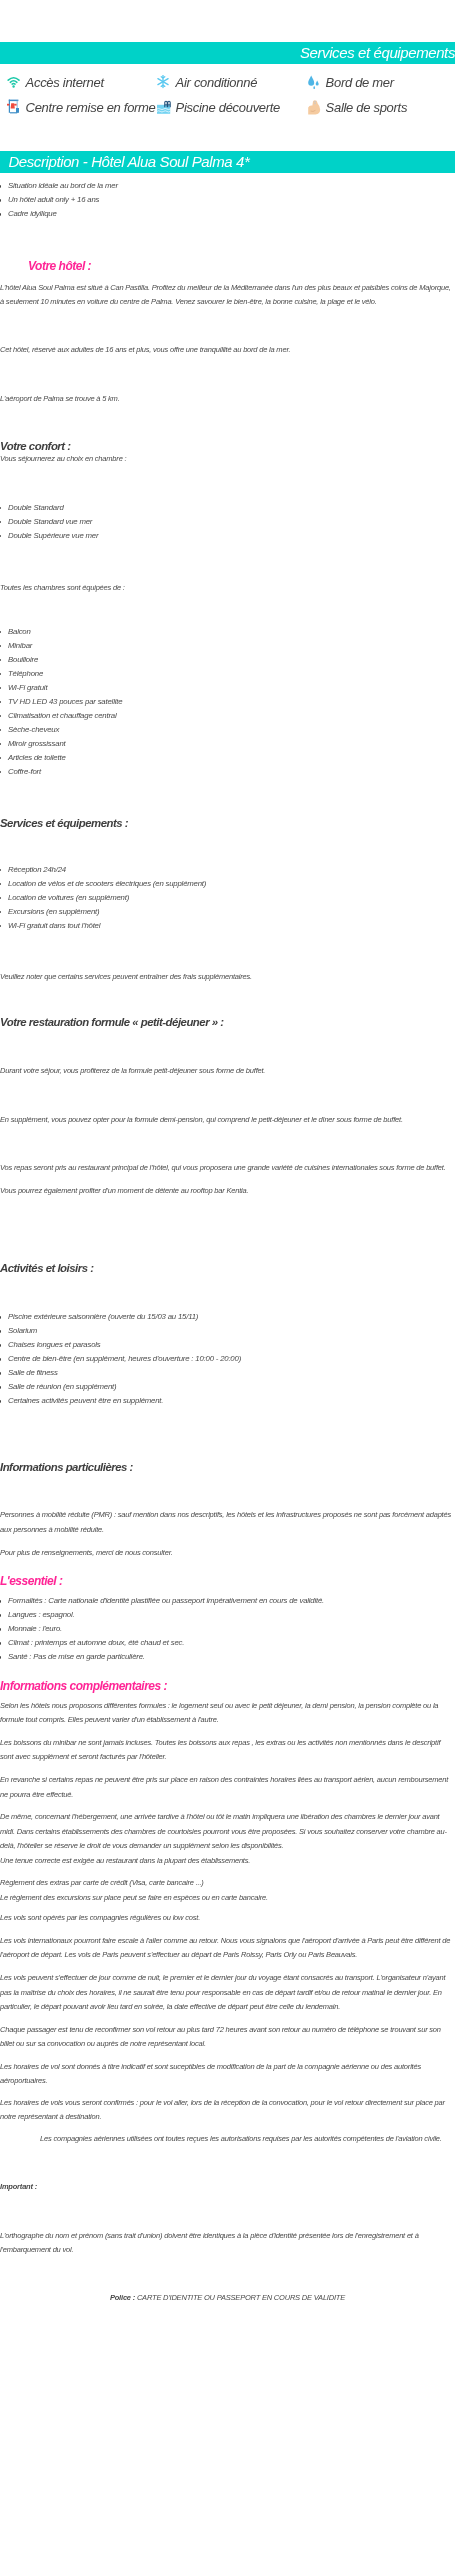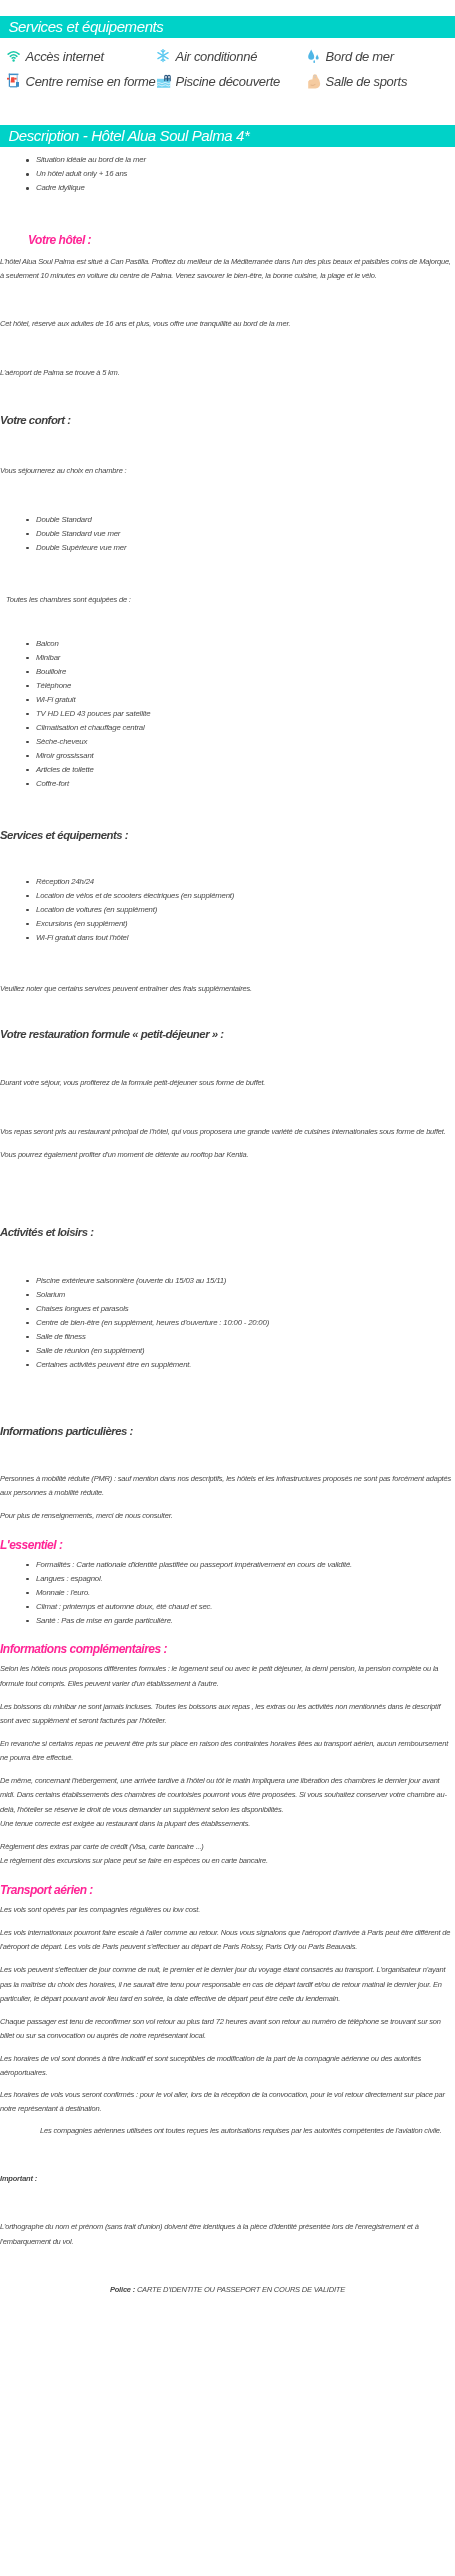--- a/index.html
+++ b/index.html
@@ -15,34 +15,34 @@
   .banner {
     background: #00D2C8;
     color: #ffffff;
     font-size: 15px;
     height: 22px;
     line-height: 22px;
     padding-left: 8.4px;
     font-style: italic;
     letter-spacing: -0.4px;
   }
-  #banner-services { margin-top: 16px; }
+  #banner-services { margin-top: 42px; text-align: right; }
   #banner-description { margin-top: 37px; }
 
   .amenities {
     display: grid;
     grid-template-columns: 150px 150px 155px;
     padding: 10.8px 0 0 6.6px;
     row-gap: 10.8px;
   }
   .amenity { display: flex; align-items: center; height: 14.4px; }
   .amenity .icon { width: 19px; height: 14.4px; display: inline-flex; align-items: center; justify-content: flex-start; }
   .amenity .label { font-size: 13px; color: #444; letter-spacing: -0.3px; }
 
-  ul.bullets { margin: 0; padding-left: 36px; list-style: none; }
+  ul.bullets { margin: 0; padding-left: 8px; list-style: none; }
   ul.bullets li { position: relative; line-height: 14px; font-size: 7.8px; color: #4b4b4b; letter-spacing: -0.2px; }
   ul.bullets li::before {
     content: ""; position: absolute; left: -9.6px; top: 6px;
     width: 2.4px; height: 2.4px; border-radius: 50%; background: #444;
   }
   p { margin: 0; line-height: 14.4px; font-size: 7.5px; }
   .pink { color: #FF2596; font-weight: bold; font-size: 12px; letter-spacing: -0.5px; }
   .h-dark { color: #3f3f3f; font-weight: bold; font-size: 11.4px; letter-spacing: -0.5px; }
   .content { padding: 0 0; }
   .bold { font-weight: bold; }
@@ -137,27 +137,27 @@
   <li>Cadre idyllique</li>
 </ul>
 
 <div class="content">
   <div class="pink" style="margin-top:38px;padding-left:28px;">Votre hôtel :</div>
   <p style="margin-top:7.2px;">L'hôtel Alua Soul Palma est situé à Can Pastilla. Profitez du meilleur de la Méditerranée dans l'un des plus beaux et paisibles coins de Majorque, à seulement 10 minutes en voiture du centre de Palma. Venez savourer le bien-être, la bonne cuisine, la plage et le vélo.</p>
   <p style="margin-top:34px;">Cet hôtel, réservé aux adultes de 16 ans et plus, vous offre une tranquillité au bord de la mer.</p>
   <p style="margin-top:34px;">L'aéroport de Palma se trouve à 5 km.</p>
 
   <div class="h-dark" style="margin-top:34px;">Votre confort :</div>
-  <p style="margin-top:38px;">Vous séjournerez au choix en chambre :</p>
+  <p style="">Vous séjournerez au choix en chambre :</p>
   <ul class="bullets" style="margin-top:34px;">
     <li>Double Standard</li>
     <li>Double Standard vue mer</li>
     <li>Double Supérieure vue mer</li>
   </ul>
-  <p style="margin-top:38px;padding-left:6px;">Toutes les chambres sont équipées de :</p>
+  <p style="margin-top:38px;">Toutes les chambres sont équipées de :</p>
   <ul class="bullets" style="margin-top:30px;">
     <li>Balcon</li>
     <li>Minibar</li>
     <li>Bouilloire</li>
     <li>Téléphone</li>
     <li>Wi-Fi gratuit</li>
     <li>TV HD LED 43 pouces par satellite</li>
     <li>Climatisation et chauffage central</li>
     <li>Sèche-cheveux</li>
     <li>Miroir grossissant</li>
@@ -170,20 +170,21 @@
     <li>Réception 24h/24</li>
     <li>Location de vélos et de scooters électriques (en supplément)</li>
     <li>Location de voitures (en supplément)</li>
     <li>Excursions (en supplément)</li>
     <li>Wi-Fi gratuit dans tout l'hôtel</li>
   </ul>
   <p style="margin-top:37px;">Veuillez noter que certains services peuvent entraîner des frais supplémentaires.</p>
 
   <div class="h-dark" style="margin-top:32px;">Votre restauration formule « petit-déjeuner » :</div>
   <p style="margin-top:36px;">Durant votre séjour, vous profiterez de la formule petit-déjeuner sous forme de buffet.</p>
+  <p style="margin-top:34px;">En supplément, vous pouvez opter pour la formule demi-pension, qui comprend le petit-déjeuner et le dîner sous forme de buffet.</p>
   <p style="margin-top:34px;">Vos repas seront pris au restaurant principal de l’hôtel, qui vous proposera une grande variété de cuisines internationales sous forme de buffet.</p>
   <p style="margin-top:8.4px;">Vous pourrez également profiter d'un moment de détente au rooftop  bar Kentia.</p>
 
   <div class="h-dark" style="margin-top:64px;">Activités et loisirs :</div>
   <ul class="bullets" style="margin-top:36px;">
     <li>Piscine extérieure saisonnière (ouverte du 15/03 au 15/11)</li>
     <li>Solarium</li>
     <li>Chaises longues et parasols</li>
     <li>Centre de bien-être (en supplément, heures d'ouverture : 10:00 - 20:00)</li>
     <li>Salle de fitness</li>
@@ -206,21 +207,20 @@
 
   <div class="pink" style="margin-top:14.4px;">Informations complémentaires :</div>
   <p style="margin-top:6px;">Selon les hôtels nous proposons différentes formules : le logement seul ou avec le petit déjeuner, la demi pension, la pension complète ou la formule tout compris. Elles peuvent varier d'un établissement à l'autre.</p>
   <p style="margin-top:8.4px;">Les boissons du minibar ne sont jamais incluses. Toutes les boissons aux repas , les extras ou les activités non mentionnés dans le descriptif sont avec supplément et seront facturés par l'hôtelier.</p>
   <p style="margin-top:8.4px;">En revanche si certains repas ne peuvent être pris sur place en raison des contraintes horaires liées au transport aérien, aucun remboursement ne pourra être effectué.</p>
   <p style="margin-top:8.4px;">De même, concernant l'hébergement, une arrivée tardive à l'hôtel ou tôt le matin impliquera une libération des chambres le dernier jour avant midi. Dans certains établissements des chambres de courtoisies pourront vous être proposées. Si vous souhaitez conserver votre chambre au-delà, l'hôtelier se réserve le droit de vous demander un supplément selon les disponibilités.</p>
   <p>Une tenue correcte est exigée au restaurant dans la plupart des établissements.</p>
   <p style="margin-top:8.4px;">Règlement des extras par carte de crédit (Visa, carte bancaire ...)</p>
   <p>Le règlement des excursions sur place peut se faire en espèces ou en carte bancaire.</p>
 
-  <div class="pink" style="margin-top:14.4px;">Transport aérien :</div>
   <p style="margin-top:6px;">Les vols sont opérés par les compagnies régulières ou low cost.</p>
   <p style="margin-top:8.4px;">Les vols internationaux pourront faire escale à l'aller comme au retour. Nous vous signalons que l'aéroport d'arrivée à Paris peut être différent de l'aéroport de départ. Les vols de Paris peuvent s'effectuer au départ de Paris Roissy, Paris Orly ou Paris Beauvais.</p>
   <p style="margin-top:8.4px;">Les vols peuvent s'effectuer de jour comme de nuit, le premier et le dernier jour du voyage étant consacrés au transport. L'organisateur n'ayant pas la maîtrise du choix des horaires, il ne saurait être tenu pour responsable en cas de départ tardif et/ou de retour matinal le dernier jour. En particulier, le départ pouvant avoir lieu tard en soirée, la date effective de départ peut être celle du lendemain.</p>
   <p style="margin-top:8.4px;">Chaque passager est tenu de reconfirmer son vol retour au plus tard 72 heures avant son retour au numéro de téléphone se trouvant sur son billet ou sur sa convocation ou auprès de notre représentant local.</p>
   <p style="margin-top:8.4px;">Les horaires de vol sont donnés à titre indicatif et sont suceptibles de modification de la part de la compagnie aérienne ou des autorités aéroportuaires.</p>
   <p style="margin-top:7px;">Les horaires de vols vous seront confirmés : pour le vol aller, lors de la réception de la convocation, pour le vol retour directement sur place par notre représentant à destination.</p>
   <p style="margin-top:7px;padding-left:40px;">Les compagnies aériennes utilisées ont toutes reçues les autorisations requises par les autorités compétentes de l'aviation civile.</p>
 
   <p class="bold" style="margin-top:34px;">Important :</p>
   <p style="margin-top:34px;">L'orthographe du nom et prénom (sans trait d'union) doivent être identiques à la pièce d'identité présentée lors de l'enregistrement et à l'embarquement du vol.</p>

